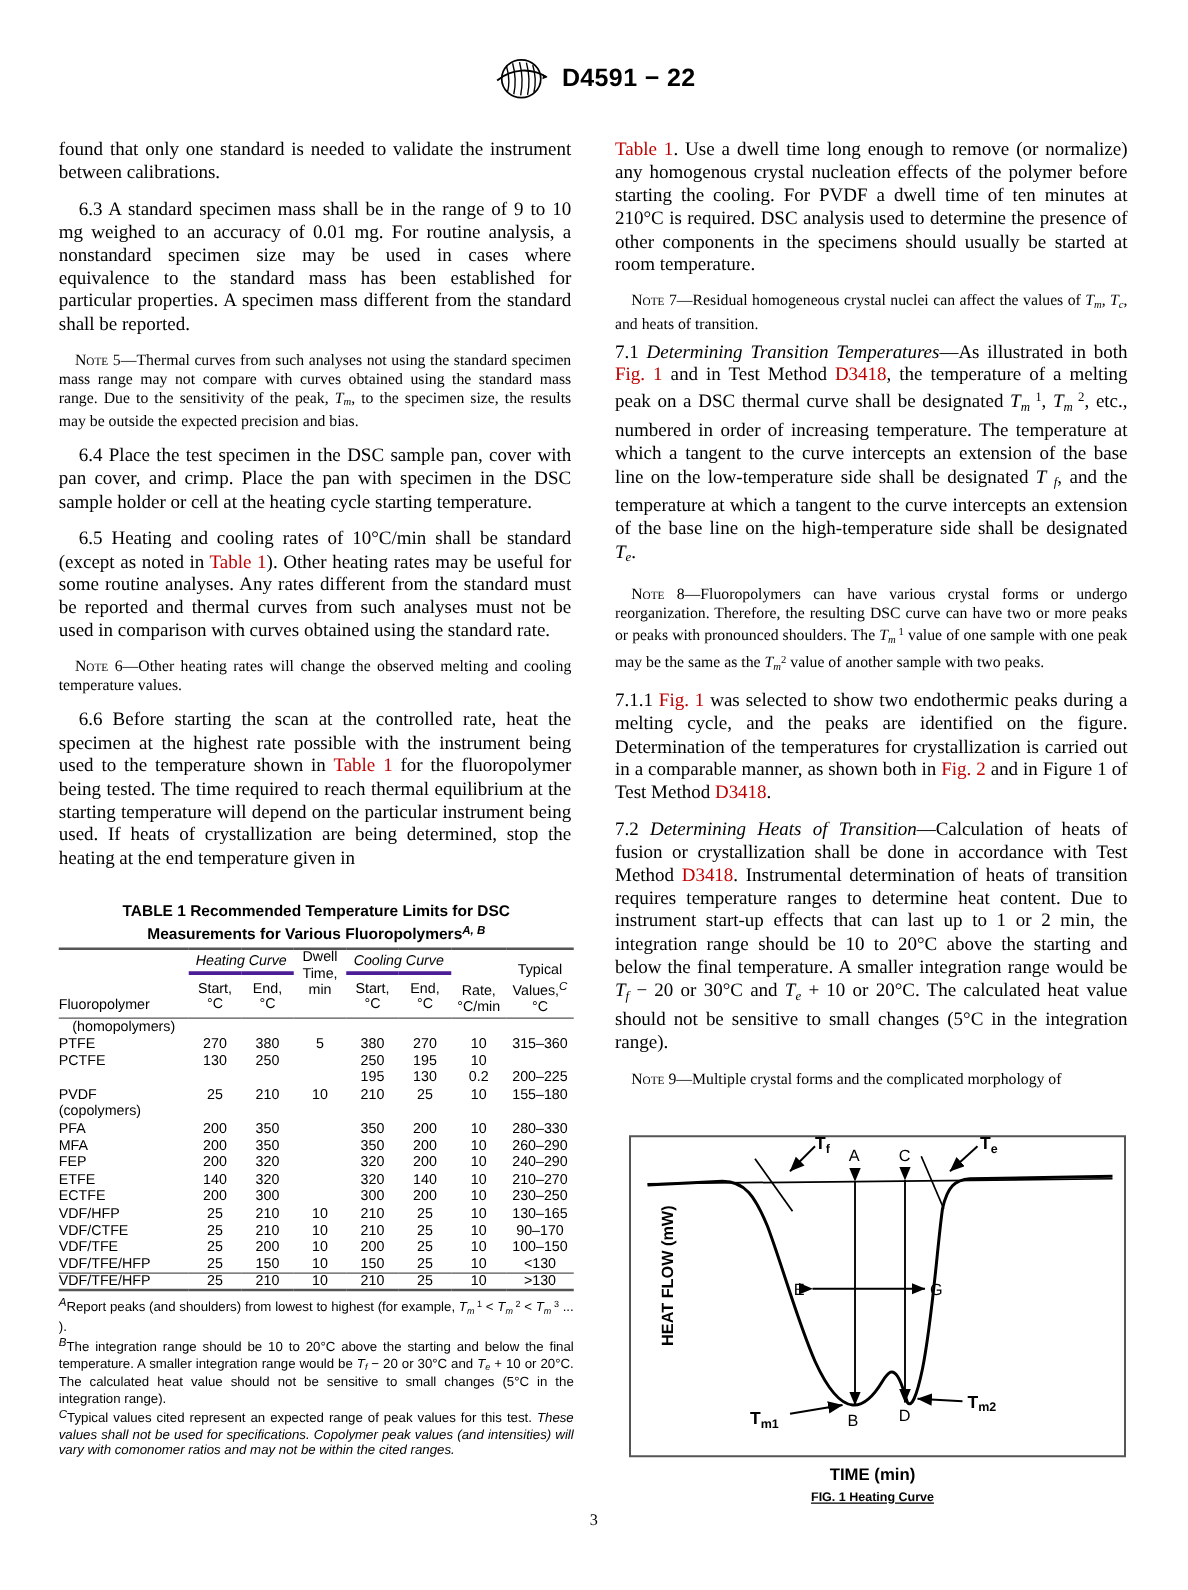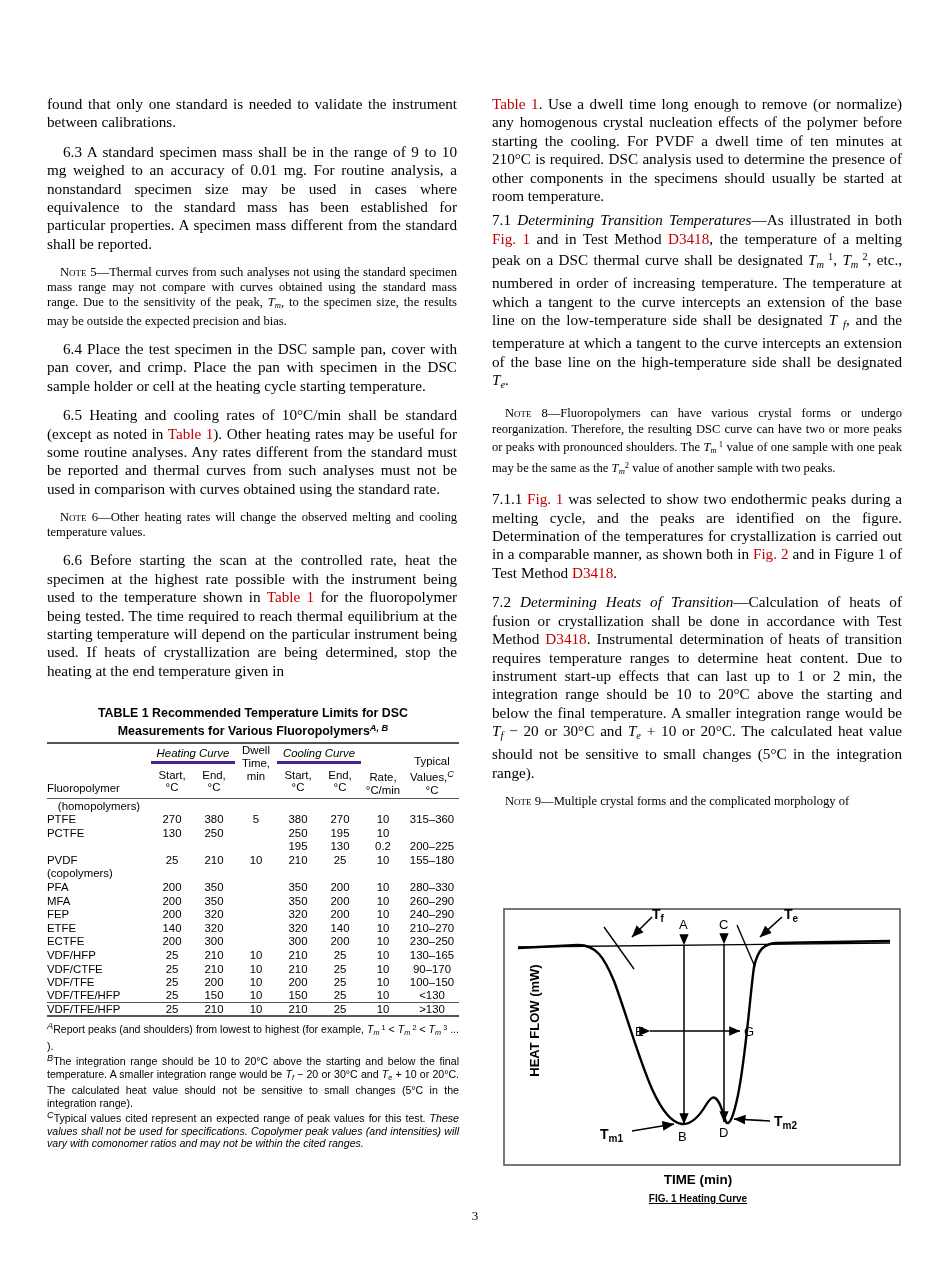--- a/index.html
+++ b/index.html
@@ -21,21 +21,21 @@
             font-size:20px; letter-spacing:.3px; }
 
   
   .col { position:absolute; top:95px; width:410px; }
   .col-left  { left:47px; }
   .col-right { left:492px; }
 
   p { margin:0 0 0 0; text-align:justify; text-justify:inter-word;
       font-size:15.2px; line-height:18.4px; }
   p.body { text-indent:16px; margin-top:11px; }
-  p.first { margin-top:0; text-indent:0; }
+  p.first { margin-top:16px; text-indent:0; }
 
   .note { font-size:12.6px; line-height:15.1px; text-align:justify;
           margin-top:12px; text-indent:13px; }
   .note .nlabel { font-variant:small-caps; }
   .sec-head { font-family:"Liberation Serif", serif; font-weight:bold;
               font-size:15.4px; margin-top:14px; margin-bottom:2px; }
   .xref { color:#c00000; }
   i, .it { font-style:italic; }
   sub { font-size:.68em; vertical-align:-.28em; }
   sup { font-size:.68em; vertical-align:.45em; }
@@ -80,20 +80,35 @@
                   transform-origin:center center; white-space:nowrap; }
 
   .pageno { position:absolute; top:1208px; left:0; width:950px;
             text-align:center; font-size:13px; }
 </style>
 </head>
 <body>
 
 <div class="page">
 
+  <div class="header">
+    <svg class="astm-logo" viewBox="0 0 100 74">
+      <ellipse cx="50" cy="37" rx="34" ry="33" fill="none" stroke="#000" stroke-width="3"></ellipse>
+      <g stroke="#000" stroke-width="2.4" fill="none">
+        <path d="M24 14 C 30 34, 30 46, 26 60"></path>
+        <path d="M35 10 C 41 32, 41 46, 37 64"></path>
+        <path d="M47 8 C 53 31, 53 46, 49 66"></path>
+        <path d="M59 9 C 65 31, 65 46, 61 65"></path>
+        <path d="M70 13 C 76 33, 76 45, 72 61"></path>
+      </g>
+      <path d="M8 40 C 34 18, 68 18, 94 34" fill="none" stroke="#000" stroke-width="3.2"></path>
+      <path d="M88 29 l8 5 -9 4" fill="#000"></path>
+    </svg>
+    <span class="std-id">D4591 − 22</span>
+  </div>
 
   <div class="col col-left">
 
     <p class="first">found that only one standard is needed to validate the instrument between calibrations.</p>
 
     <p class="body">6.3  A standard specimen mass shall be in the range of 9 to 10 mg weighed to an accuracy of 0.01 mg. For routine analysis, a nonstandard specimen size may be used in cases where equivalence to the standard mass has been established for particular properties. A specimen mass different from the standard shall be reported.</p>
 
     <p class="note">
       <span class="nlabel">Note</span>
       <span>5</span><span>—Thermal curves from such analyses not using the standard specimen mass range may not compare with curves obtained using the standard mass range. Due to the sensitivity of the peak, </span><span class="var">T</span><sub class="var">m</sub><span>, to the specimen size, the results may be outside the expected precision and bias.</span>
@@ -334,20 +349,24 @@
         <p><span class="fn-mark">B</span><span>The integration range should be 10 to 20°C above the starting and below the final temperature. A smaller integration range would be </span><span class="var">T</span><sub class="var">f</sub><span> − 20 or 30°C and </span><span class="var">T</span><sub class="var">e</sub><span> + 10 or 20°C. The calculated heat value should not be sensitive to small changes (5°C in the integration range).</span></p>
         <p><span class="fn-mark">C</span><span>Typical values cited represent an expected range of peak values for this test. </span><span class="it">These values shall not be used for specifications. Copolymer peak values (and intensities) will vary with comonomer ratios and may not be within the cited ranges.</span></p>
       </div>
     </div>
   </div>
 
   <div class="col col-right">
 
     <p class="first"><span class="xref">Table 1</span><span>. Use a dwell time long enough to remove (or normalize) any homogenous crystal nucleation effects of the polymer before starting the cooling. For PVDF a dwell time of ten minutes at 210°C is required. DSC analysis used to determine the presence of other components in the specimens should usually be started at room temperature.</span></p>
 
+    <p class="note">
+      <span class="nlabel">Note</span>
+      <span>7</span><span>—Residual homogeneous crystal nuclei can affect the values of </span><span class="var">T</span><sub class="var">m</sub>, <span class="var">T</span><sub class="var">c</sub><span>, and heats of transition.</span>
+    </p>
 
 
     <p class="body" style="text-indent:0;margin-top:6px;"><span>7.1 </span><span class="it">Determining Transition Temperatures</span><span>—As illustrated in both </span><span class="xref">Fig. 1</span><span> and in Test Method </span><span class="xref">D3418</span><span>, the temperature of a melting peak on a DSC thermal curve shall be designated </span><span class="var">T</span><sub class="var">m</sub><sup> 1</sup>, <span class="var">T</span><sub class="var">m</sub><sup> 2</sup><span>, etc., numbered in order of increasing temperature. The temperature at which a tangent to the curve intercepts an extension of the base line on the low-temperature side shall be designated </span><span class="var">T</span> <sub class="var">f</sub><span>, and the temperature at which a tangent to the curve intercepts an extension of the base line on the high-temperature side shall be designated </span><span class="var">T</span><sub class="var">e</sub><span>.</span></p>
 
     <p class="note">
       <span class="nlabel">Note</span>
       <span>8</span><span>—Fluoropolymers can have various crystal forms or undergo reorganization. Therefore, the resulting DSC curve can have two or more peaks or peaks with pronounced shoulders. The </span><span class="var">T</span><sub class="var">m</sub><sup> 1</sup><span> value of one sample with one peak may be the same as the </span><span class="var">T</span><sub class="var">m</sub><sup>2</sup><span> value of another sample with two peaks.</span>
     </p>
 
     <p class="body" style="text-indent:0;"><span>7.1.1 </span><span class="xref">Fig. 1</span><span> was selected to show two endothermic peaks during a melting cycle, and the peaks are identified on the figure. Determination of the temperatures for crystallization is carried out in a comparable manner, as shown both in </span><span class="xref">Fig. 2</span><span> and in Figure 1 of Test Method </span><span class="xref">D3418</span><span>.</span></p>

